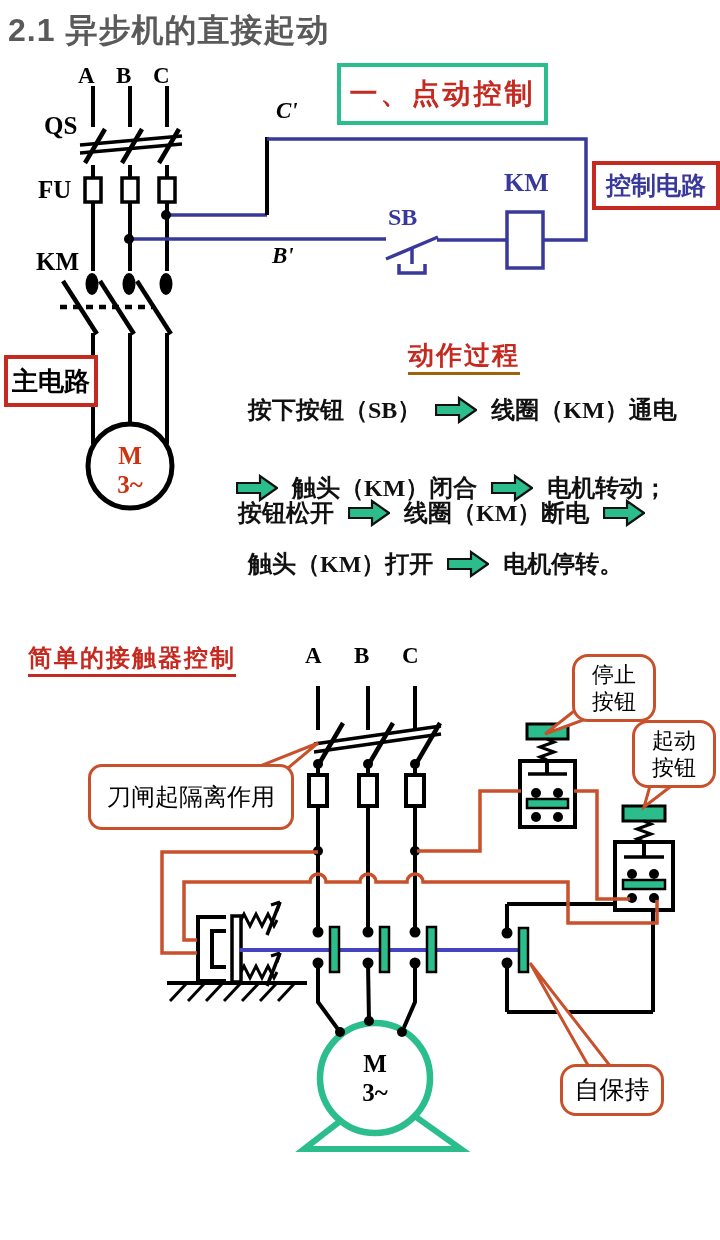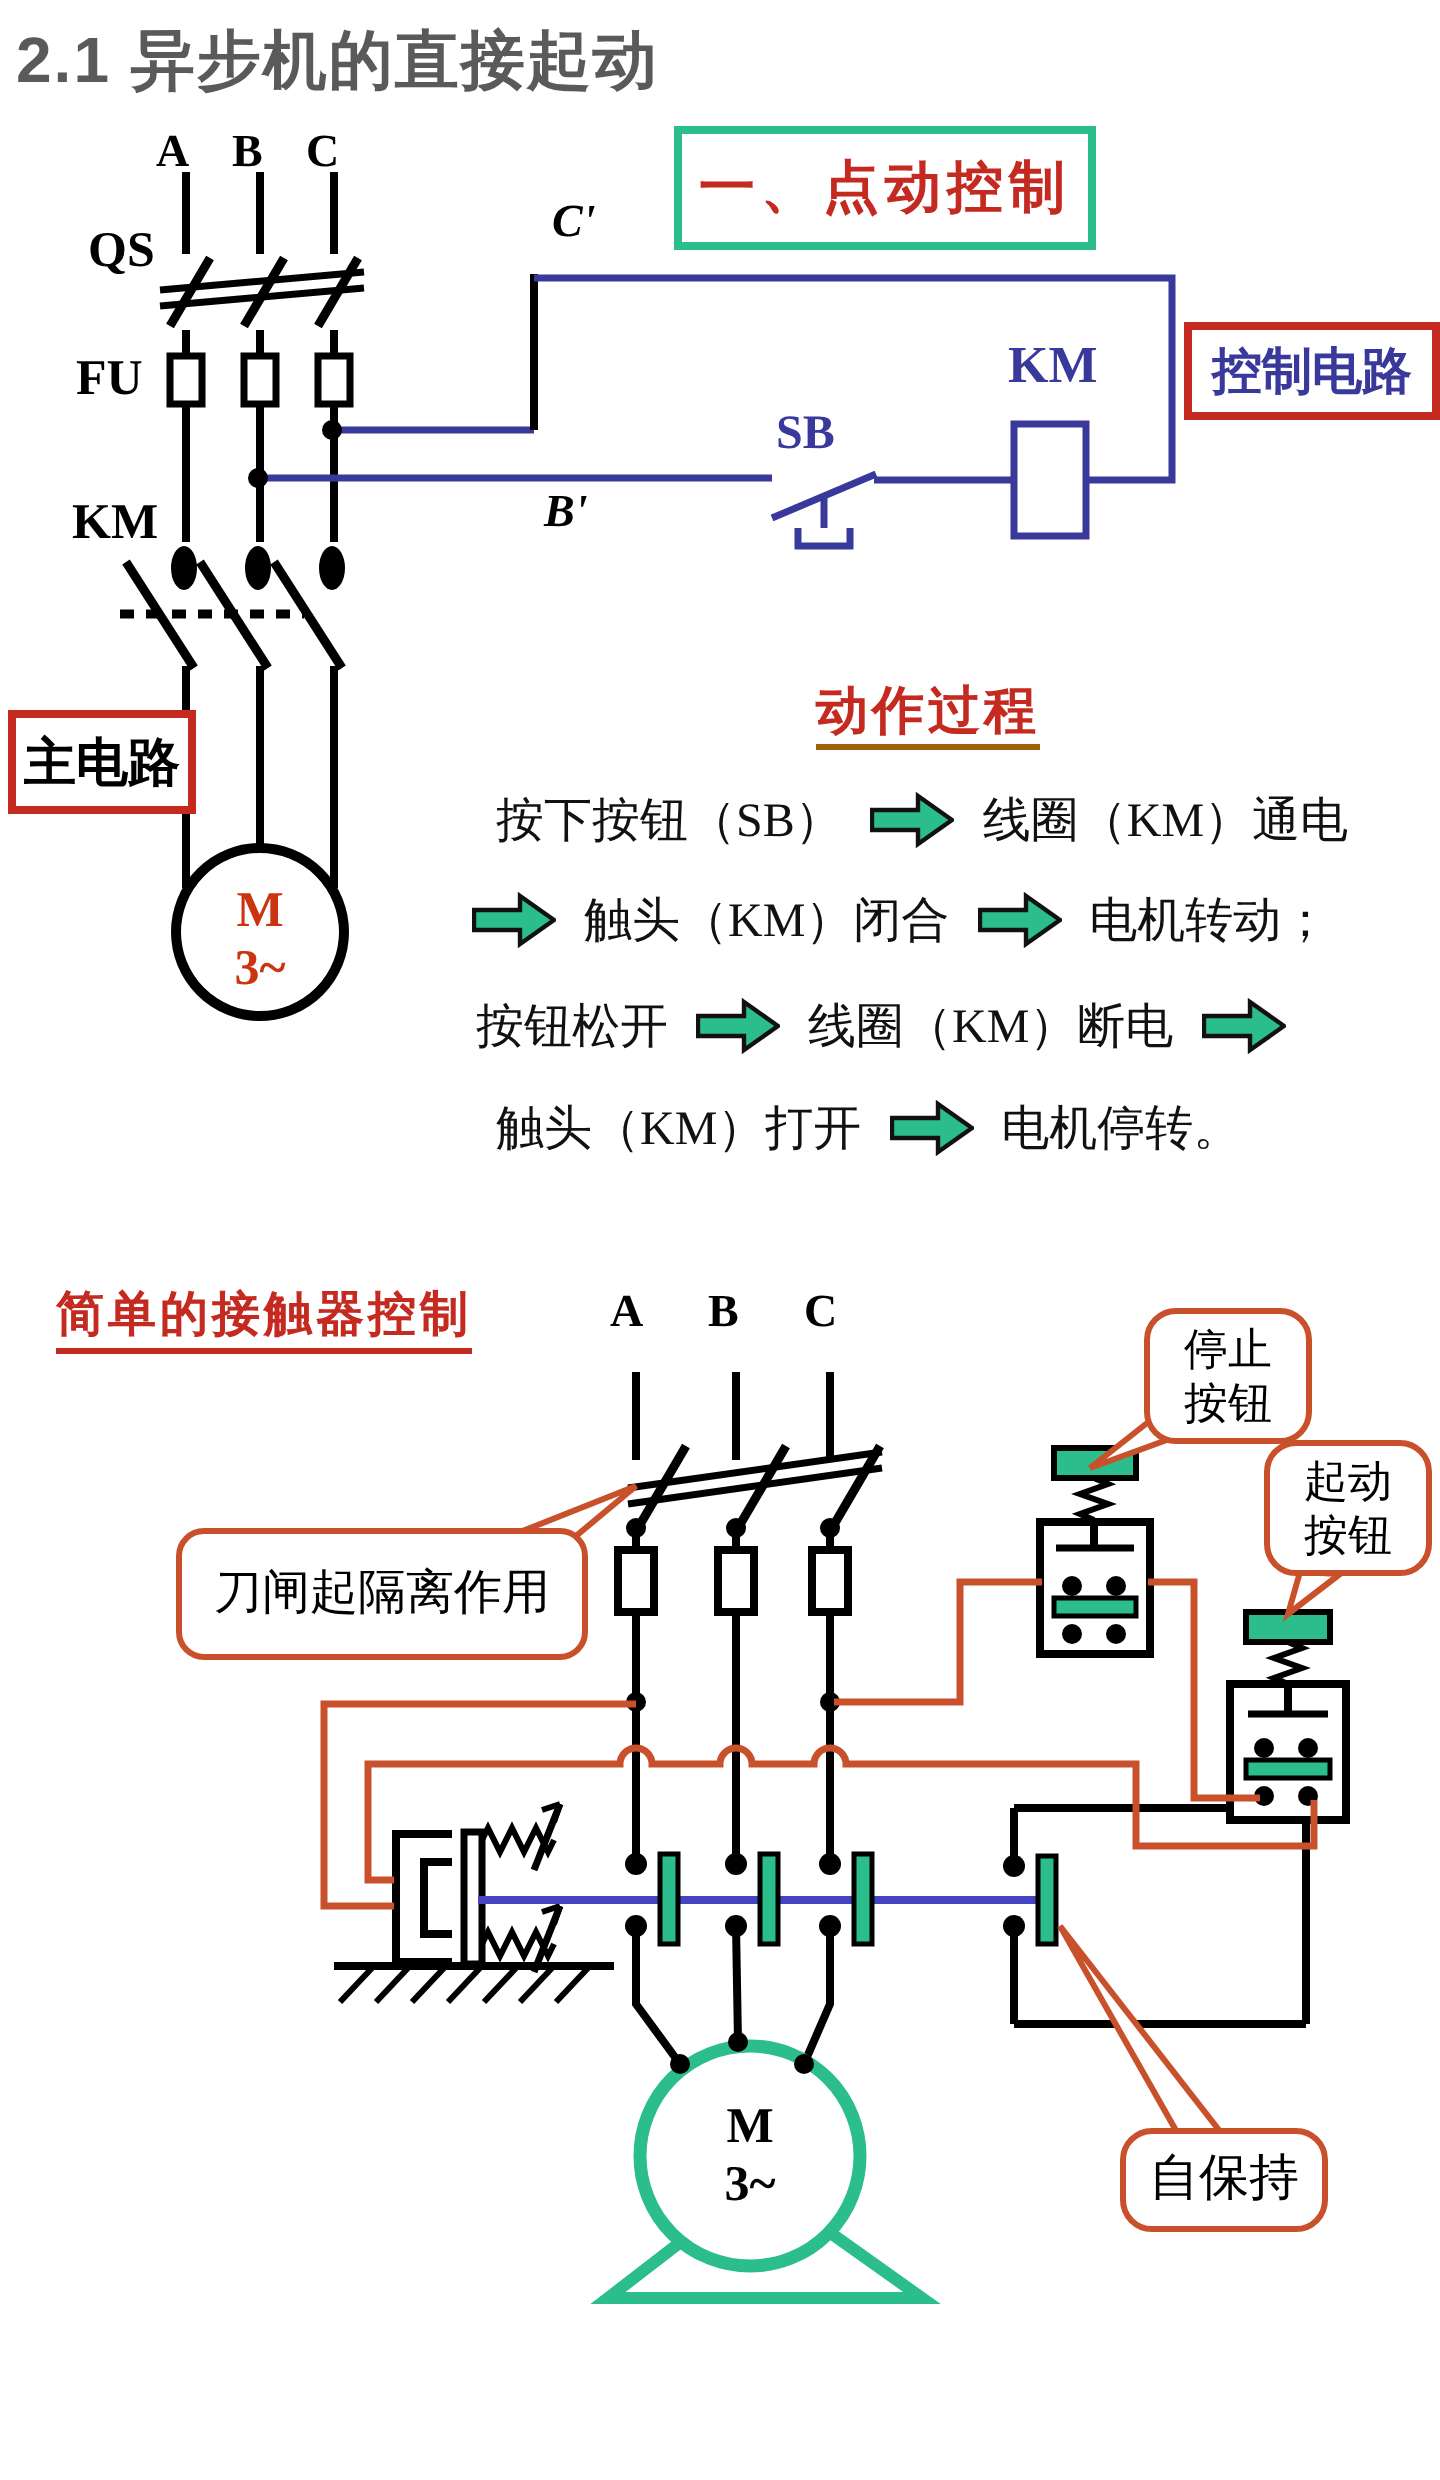--- a/index.html
+++ b/index.html
@@ -16,21 +16,21 @@
          background:#fff;font-weight:bold;}
   .green-box{left:337px;top:63px;width:203px;height:54px;border:4px solid #2BBE8C;
              font-size:28px;color:#C42A20;letter-spacing:3px;}
   .ctrl-box{left:592px;top:161px;width:120px;height:41px;border:4px solid #C42A20;
             font-size:25px;color:#39399B;}
   .main-box{left:4px;top:355px;width:86px;height:44px;border:4px solid #C42A20;
             font-size:26px;color:#000;}
   .proc-title{left:408px;top:343px;font-size:26px;color:#C42A20;border-bottom:3px solid #a16207;
               padding-bottom:3px;letter-spacing:2px;}
   .proc-line{position:absolute;z-index:2;display:flex;align-items:center;gap:14px;
-             font-size:24px;font-weight:normal;color:#111;}
+             font-size:24px;font-weight:bold;color:#111;}
   .proc-line .arr{display:flex;align-items:center;}
   .sec2-title{left:28px;top:646px;font-size:24px;color:#C42A20;border-bottom:3px solid #C42A20;
               padding-bottom:4px;letter-spacing:2px;}
   .bubble{position:absolute;z-index:3;background:#fff;border:3.5px solid #C8512C;
           border-radius:16px;display:flex;flex-direction:column;align-items:center;
           justify-content:center;font-size:24px;color:#000;text-align:center;line-height:1.25;}
   .motor-lbl{position:absolute;z-index:2;text-align:center;font-weight:bold;line-height:1.15;}
 </style>
 </head>
 <body>
@@ -252,21 +252,21 @@
 
   <div class="proc-line serif" style="left:248px;top:394px;">
     <span>按下按钮（SB）</span>
     <span class="arr">
         <svg width="42" height="28" viewBox="0 0 42 28">
           <polygon points="1,9 24,9 24,2 41,14 24,26 24,19 1,19" fill="#2BBE8C" stroke="#111" stroke-width="2.2"></polygon>
         </svg>
       </span>
     <span>线圈（KM）通电</span>
   </div>
-  <div class="proc-line serif" style="left:236px;top:444px;">
+  <div class="proc-line serif" style="left:236px;top:472px;">
     <span class="arr">
         <svg width="42" height="28" viewBox="0 0 42 28">
           <polygon points="1,9 24,9 24,2 41,14 24,26 24,19 1,19" fill="#2BBE8C" stroke="#111" stroke-width="2.2"></polygon>
         </svg>
       </span>
     <span>触头（KM）闭合</span>
     <span class="arr">
         <svg width="42" height="28" viewBox="0 0 42 28">
           <polygon points="1,9 24,9 24,2 41,14 24,26 24,19 1,19" fill="#2BBE8C" stroke="#111" stroke-width="2.2"></polygon>
         </svg>

